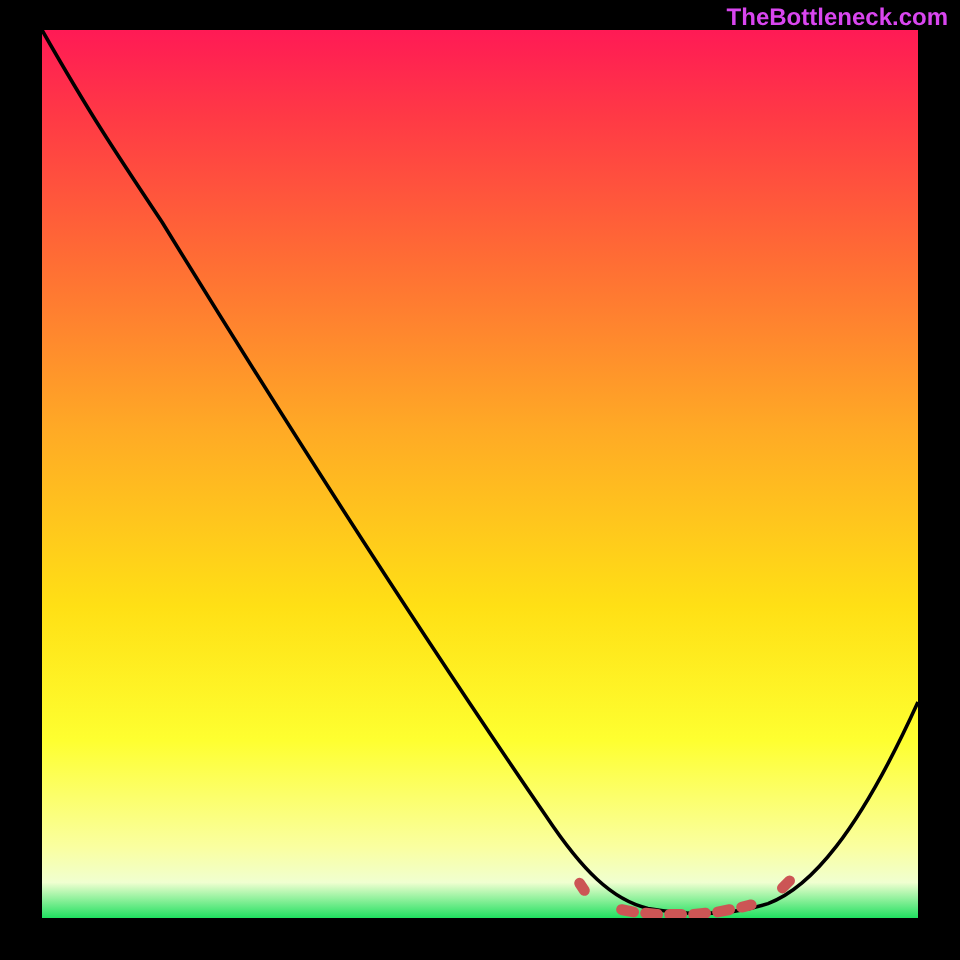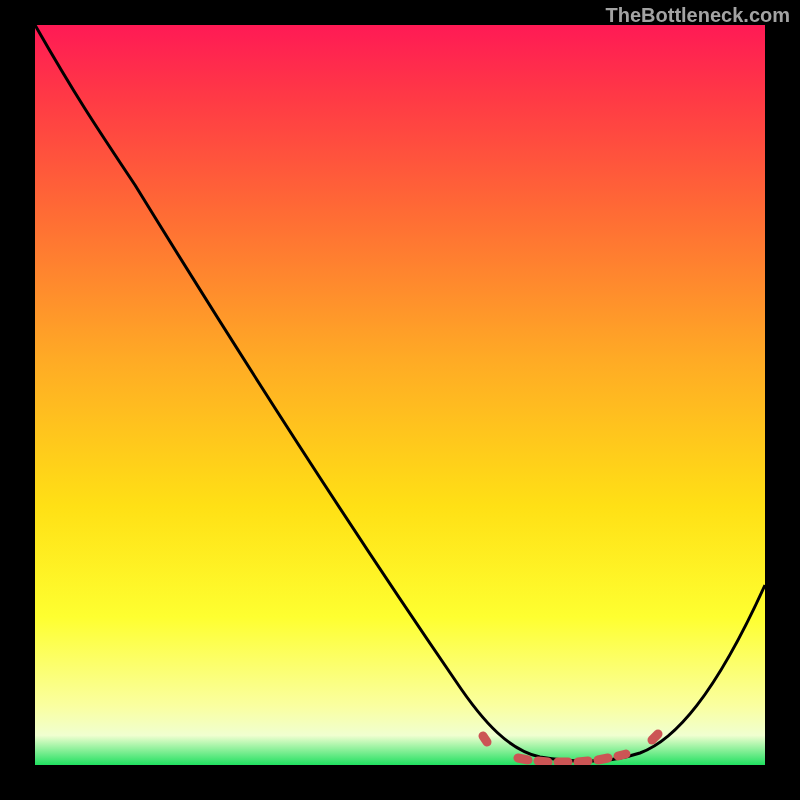--- a/index.html
+++ b/index.html
@@ -8,21 +8,21 @@
     background: #000;
     width: 800px;
     height: 800px;
     position: relative;
     font-family: Arial, sans-serif;
   }
   .watermark {
     position: absolute;
     top: 4px;
     right: 10px;
-    color: #a3a3a3;
+    color: #d946ef;
     font-size: 20px;
     font-weight: bold;
     z-index: 10;
   }
   .plot-area {
     position: absolute;
     left: 35px;
     top: 25px;
     width: 730px;
     height: 740px;

